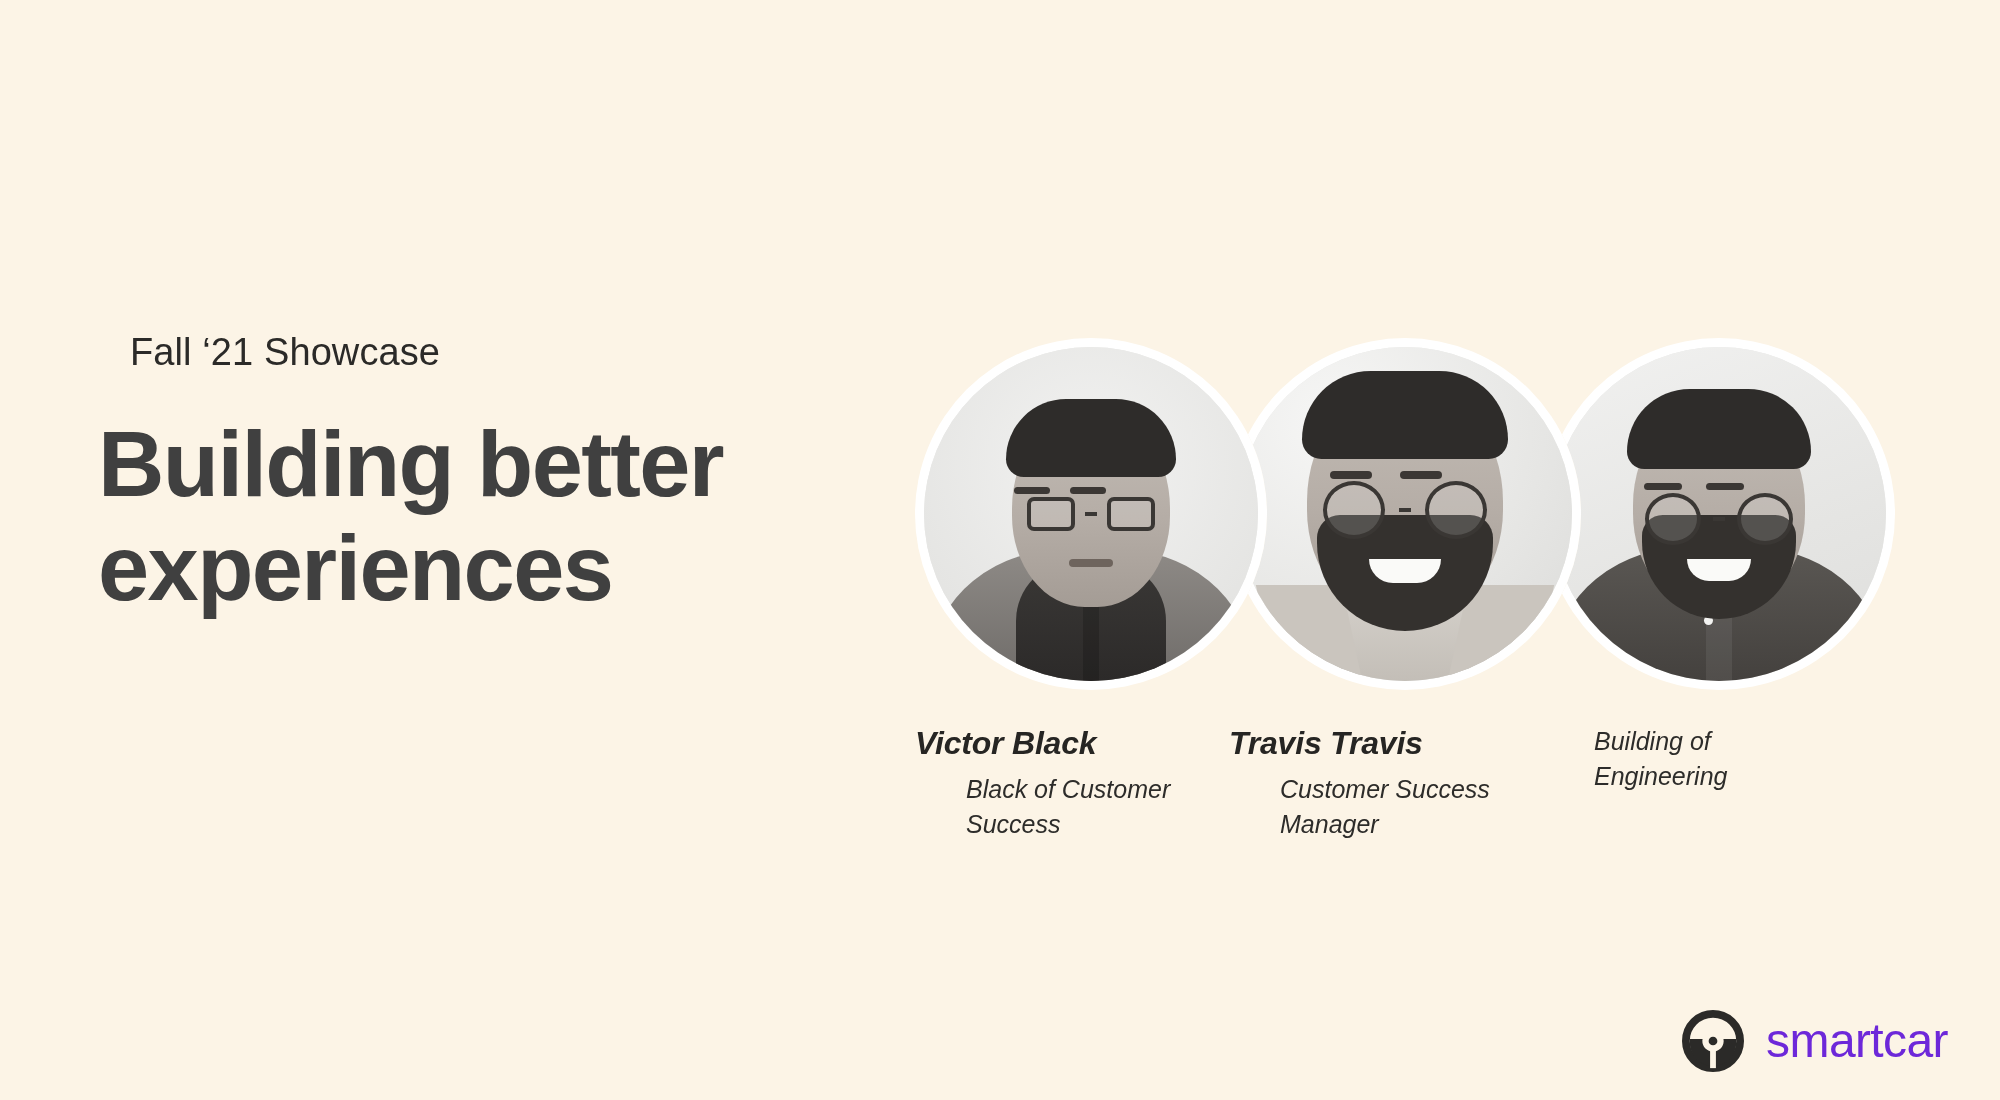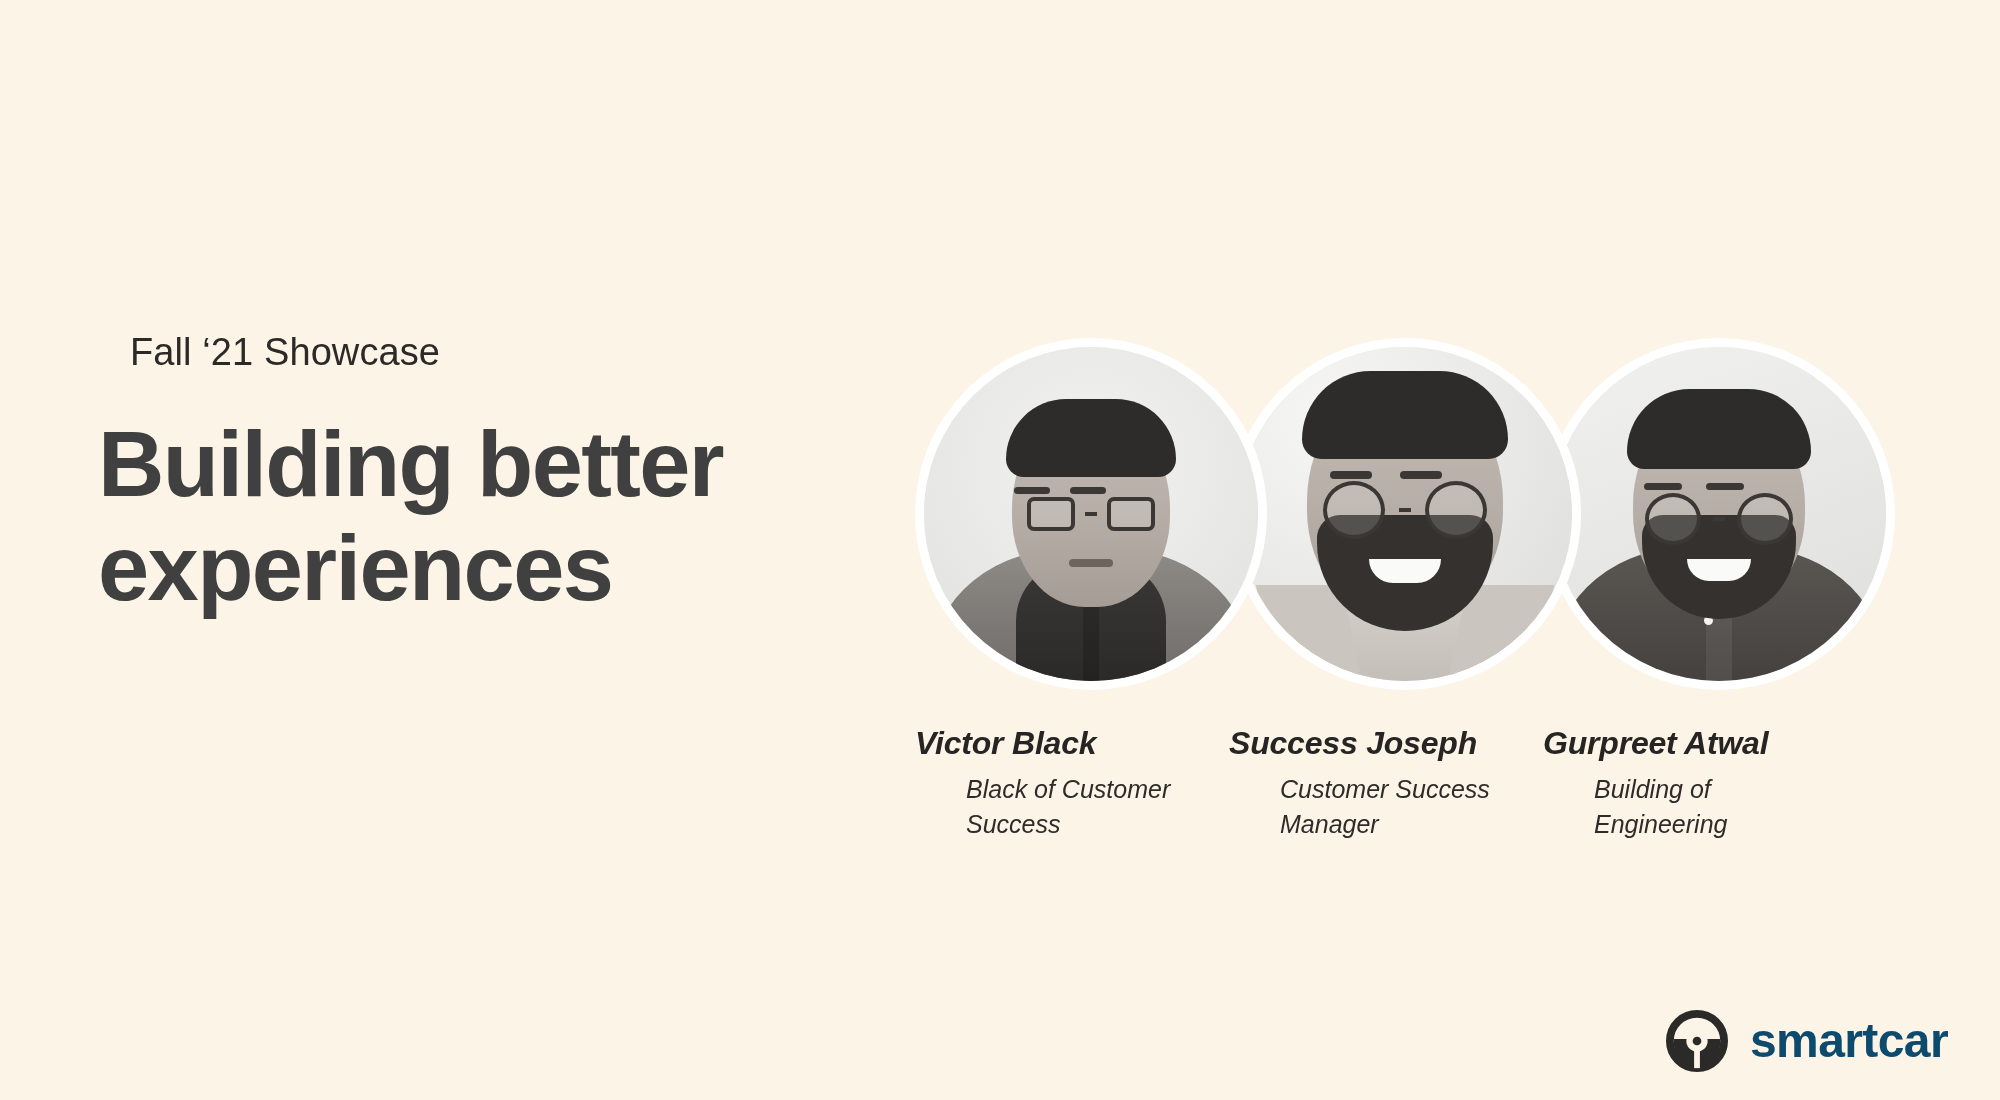--- a/index.html
+++ b/index.html
@@ -181,23 +181,23 @@
     bottom: 28px;
     display: flex;
     align-items: center;
     gap: 22px;
   }
 
   .logo-mark { width: 62px; height: 62px; display: block; }
 
   .logo-word {
     font-size: 48px;
-    font-weight: 700;
+    font-weight: 400;
     letter-spacing: -0.6px;
-    color: #0c4a6e;
+    color: #6d28d9;
     line-height: 1;
   }
 </style>
 </head>
 <body>
 
 <div class="slide">
 
   <div class="copy">
     <div class="eyebrow">Fall ‘21 Showcase</div>
@@ -254,21 +254,21 @@
             <div class="glasses" style="top:134px;gap:14px;">
               <div class="lens" style="width:62px;height:58px;border-radius:50%;"></div>
               <div class="bridge"></div>
               <div class="lens" style="width:62px;height:58px;border-radius:50%;"></div>
             </div>
             <div class="mouth" style="width:72px;height:24px;top:212px;"></div>
           </div>
         </div>
       </div>
       <div class="caption">
-        <div class="person-name">Success Joseph</div>
+        <div class="person-name">Travis Travis</div>
         <div class="person-role">Customer Success Manager</div>
       </div>
     </div>
 
     <div class="person p3">
       <div class="avatar">
         <div class="avatar-inner">
           <div class="photo">
             <div class="bg-soft"></div>
             <div class="shoulders" style="width:340px;height:132px;bottom:0;background:linear-gradient(180deg,#5A5753 0%,#44413E 100%);"></div>
@@ -285,21 +285,20 @@
             <div class="glasses" style="top:146px;gap:12px;">
               <div class="lens" style="width:56px;height:52px;border-radius:50%;"></div>
               <div class="bridge"></div>
               <div class="lens" style="width:56px;height:52px;border-radius:50%;"></div>
             </div>
             <div class="mouth" style="width:64px;height:22px;top:212px;"></div>
           </div>
         </div>
       </div>
       <div class="caption">
-        <div class="person-name">Gurpreet Atwal</div>
         <div class="person-role">Building of Engineering</div>
       </div>
     </div>
 
   </div>
 
   <div class="logo">
     <span>
       <svg class="logo-mark" viewBox="0 0 64 64" aria-hidden="true">
         <circle cx="32" cy="32" r="28" fill="none" stroke="#2B2A28" stroke-width="8"></circle>

